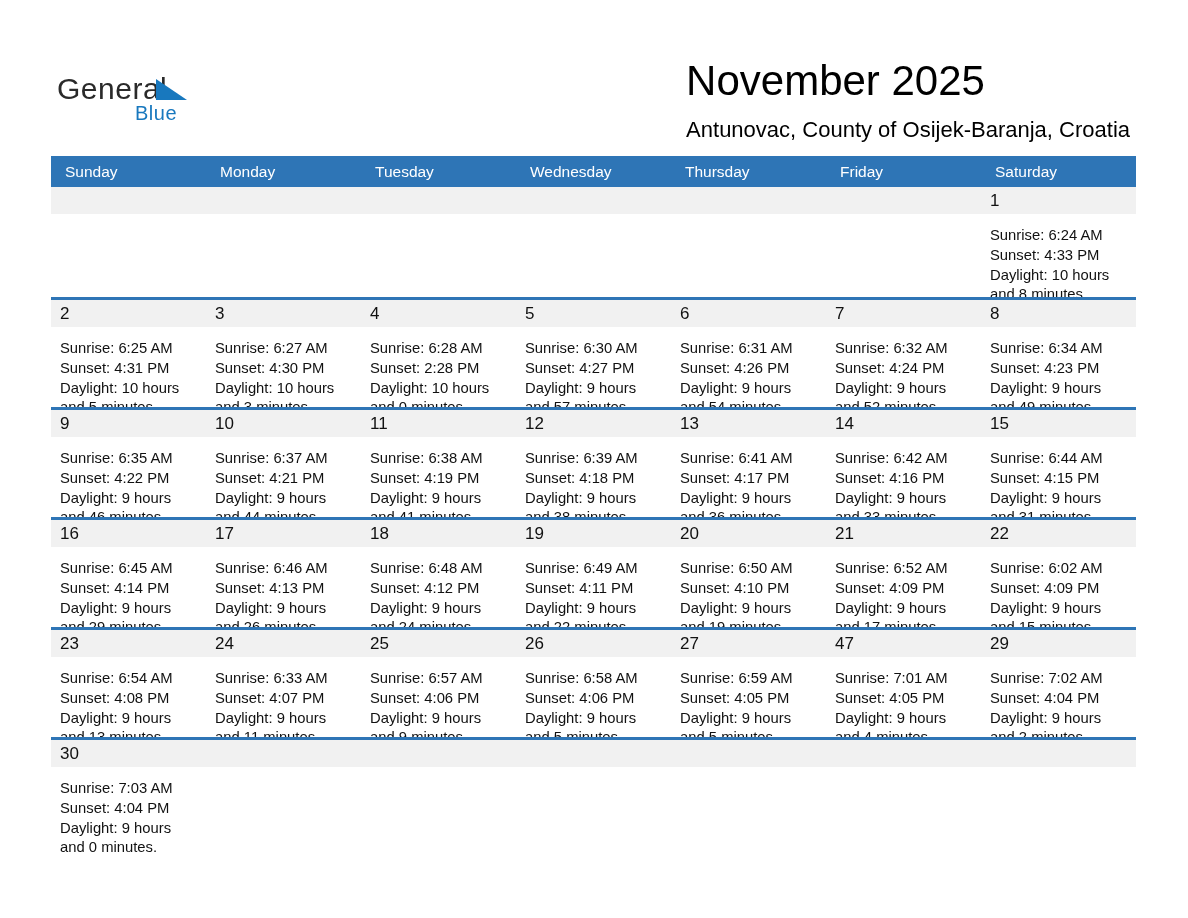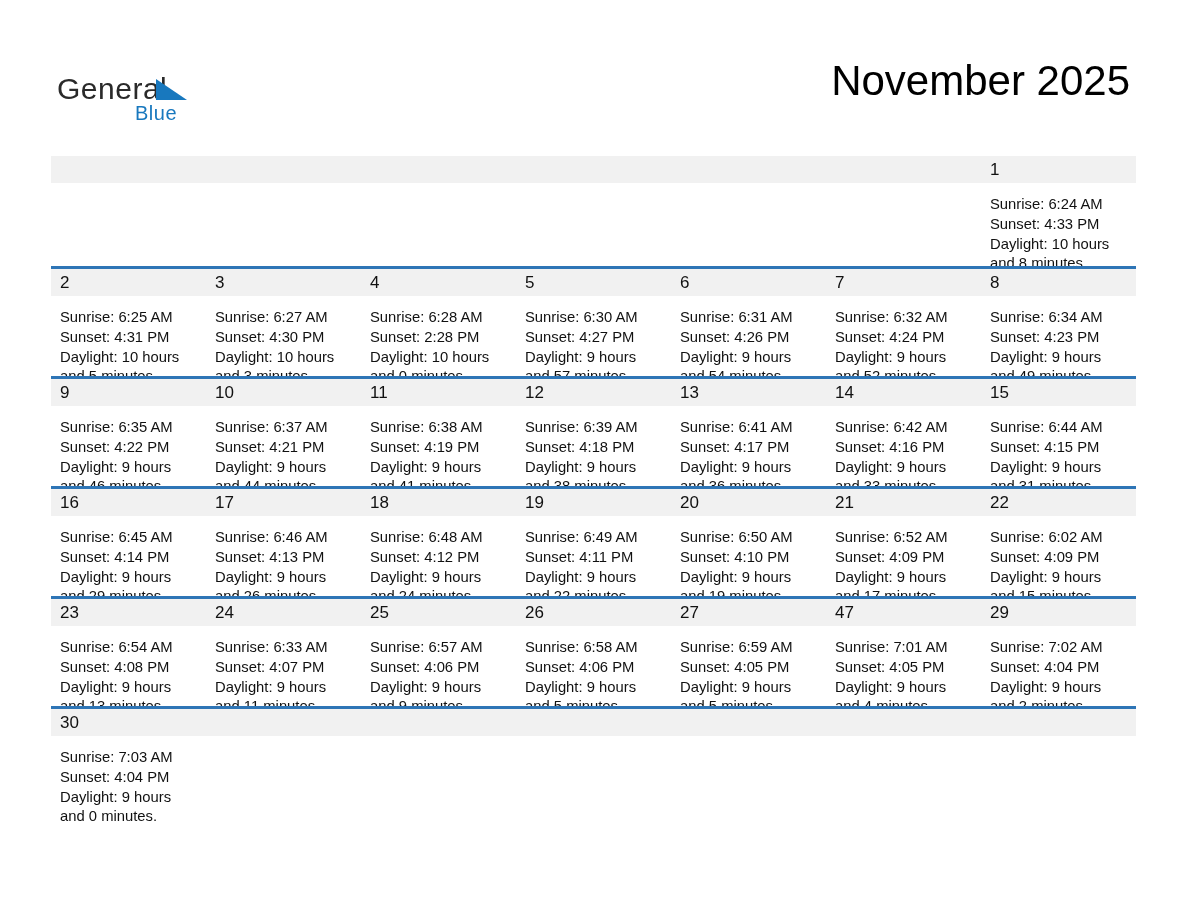--- a/index.html
+++ b/index.html
@@ -39,23 +39,33 @@
   <div class="logo">
     <span class="logo-general">General</span>
     <svg class="logo-tri" width="31" height="21" viewBox="0 0 31 21">
       <polygon points="0,0 0,21 31,21" fill="#1878be"></polygon>
     </svg>
     <span class="logo-blue">Blue</span>
   </div>
 
   <div class="titles">
     <div class="month-title">November 2025</div>
+    <div class="location">Antunovac, County of Osijek-Baranja, Croatia</div>
   </div>
 
   <div class="calendar">
+    <div class="cal-head" id="cal-head">
+        <div class="hcell">Sunday</div>
+        <div class="hcell">Monday</div>
+        <div class="hcell">Tuesday</div>
+        <div class="hcell">Wednesday</div>
+        <div class="hcell">Thursday</div>
+        <div class="hcell">Friday</div>
+        <div class="hcell">Saturday</div>
+      </div>
     <div id="cal-body">
         <div class="week">
           <div class="band"></div>
           <div class="cell"></div>
           <div class="cell"></div>
           <div class="cell"></div>
           <div class="cell"></div>
           <div class="cell"></div>
           <div class="cell"></div>
           <div class="cell">

